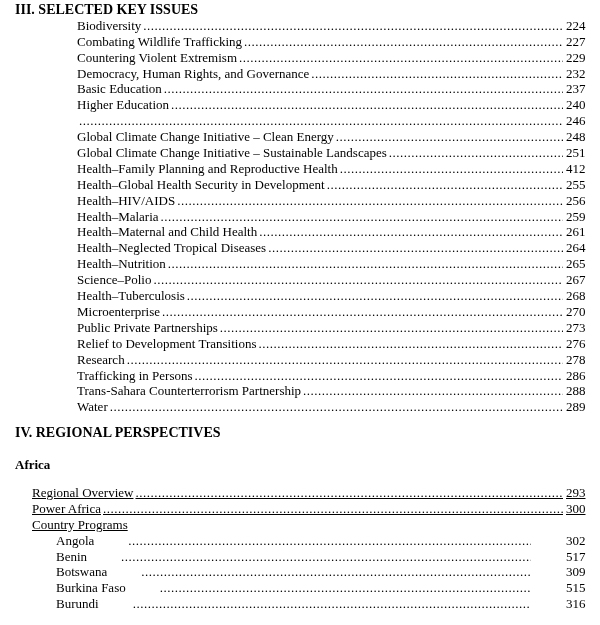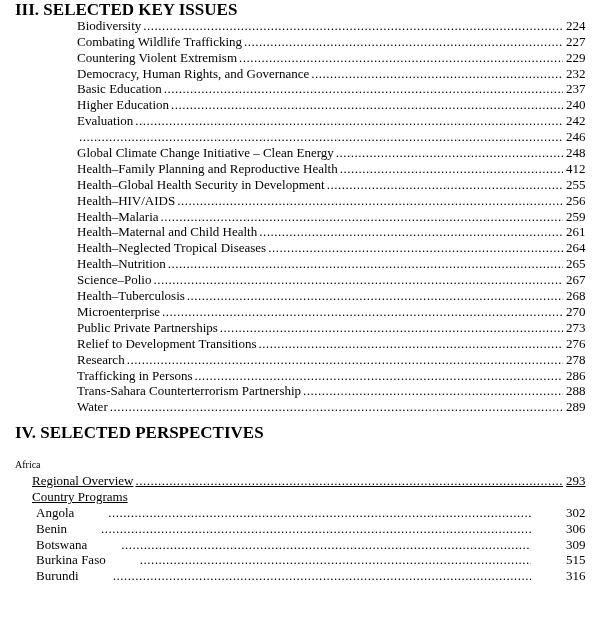--- a/index.html
+++ b/index.html
@@ -10,50 +10,50 @@
     height: 625px;
     overflow: hidden;
     background: #ffffff;
     color: #000000;
     font-family: "Liberation Serif", "DejaVu Serif", serif;
     font-size: 13px;
     padding: 2px 14px 0 15px;
   }
 
   .section-heading {
-    font-size: 17px;
+    font-size: 14px;
     font-weight: bold;
     margin: 0;
     line-height: 15.9px;
     white-space: nowrap;
   }
   .heading-regional { margin-top: 10px; }
 
   .subsection-heading {
-    font-size: 10px;
-    font-weight: normal;
-    margin: 16px 0 0 0;
+    font-size: 13px;
+    font-weight: bold;
+    margin: 16px 0 12px 0;
     line-height: 15.9px;
     white-space: nowrap;
   }
 
   .entries { margin: 0; }
 
   .toc-row {
     display: flex;
     align-items: baseline;
     line-height: 15.9px;
     height: 15.9px;
     overflow: hidden;
   }
 
   
   .sec-key .level-1      { margin-left: 62px; }  
   .sec-regional .level-1 { margin-left: 17px; text-decoration: underline; }  
-  .sec-regional .level-2 { margin-left: 21px; gap: 32px; }  
+  .sec-regional .level-2 { margin-left: 41px; gap: 32px; }  
 
   .toc-label { white-space: nowrap; }
 
   .leader {
     flex: 1 1 auto;
     overflow: hidden;
     white-space: nowrap;
     margin-left: 2px;
     margin-right: 3px;
     letter-spacing: 0.5px;
@@ -100,32 +100,32 @@
           <span class="toc-label">Basic Education</span>
           <span class="leader"></span>
           <span class="toc-page">237</span>
         </div>
         <div class="toc-row level-1">
           <span class="toc-label">Higher Education</span>
           <span class="leader"></span>
           <span class="toc-page">240</span>
         </div>
         <div class="toc-row level-1">
-          <span class="toc-label">Evaluation</span>
-          <span class="leader"></span>
-          <span class="toc-page">242</span>
-        </div>
-        <div class="toc-row level-1">
           <span class="leader"></span>
           <span class="toc-page">246</span>
         </div>
         <div class="toc-row level-1">
           <span class="toc-label">Global Climate Change Initiative – Clean Energy</span>
           <span class="leader"></span>
           <span class="toc-page">248</span>
+        </div>
+        <div class="toc-row level-1">
+          <span class="toc-label">Global Climate Change Initiative – Sustainable Landscapes</span>
+          <span class="leader"></span>
+          <span class="toc-page">251</span>
         </div>
         <div class="toc-row level-1">
           <span class="toc-label">Health–Family Planning and Reproductive Health</span>
           <span class="leader"></span>
           <span class="toc-page">412</span>
         </div>
         <div class="toc-row level-1">
           <span class="toc-label">Health–Global Health Security in Development</span>
           <span class="leader"></span>
           <span class="toc-page">255</span>
@@ -197,40 +197,45 @@
         </div>
         <div class="toc-row level-1">
           <span class="toc-label">Water</span>
           <span class="leader"></span>
           <span class="toc-page">289</span>
         </div>
       </div>
   </section>
 
   <section>
-    <h2 class="section-heading heading-regional">IV. SELECTED PERSPECTIVES</h2>
+    <h2 class="section-heading heading-regional">IV. REGIONAL PERSPECTIVES</h2>
     <h3 class="subsection-heading">Africa</h3>
     <div class="entries sec-regional">
         <div class="toc-row level-1">
           <span class="toc-label">Regional Overview</span>
           <span class="leader"></span>
           <span class="toc-page">293</span>
         </div>
         <div class="toc-row level-1">
+          <span class="toc-label">Power Africa</span>
+          <span class="leader"></span>
+          <span class="toc-page">300</span>
+        </div>
+        <div class="toc-row level-1">
           <span class="toc-label">Country Programs</span>
         </div>
         <div class="toc-row level-2">
           <span class="toc-label">Angola</span>
           <span class="leader"></span>
           <span class="toc-page">302</span>
         </div>
         <div class="toc-row level-2">
           <span class="toc-label">Benin</span>
           <span class="leader"></span>
-          <span class="toc-page">306</span>
+          <span class="toc-page">517</span>
         </div>
         <div class="toc-row level-2">
           <span class="toc-label">Botswana</span>
           <span class="leader"></span>
           <span class="toc-page">309</span>
         </div>
         <div class="toc-row level-2">
           <span class="toc-label">Burkina Faso</span>
           <span class="leader"></span>
           <span class="toc-page">515</span>

